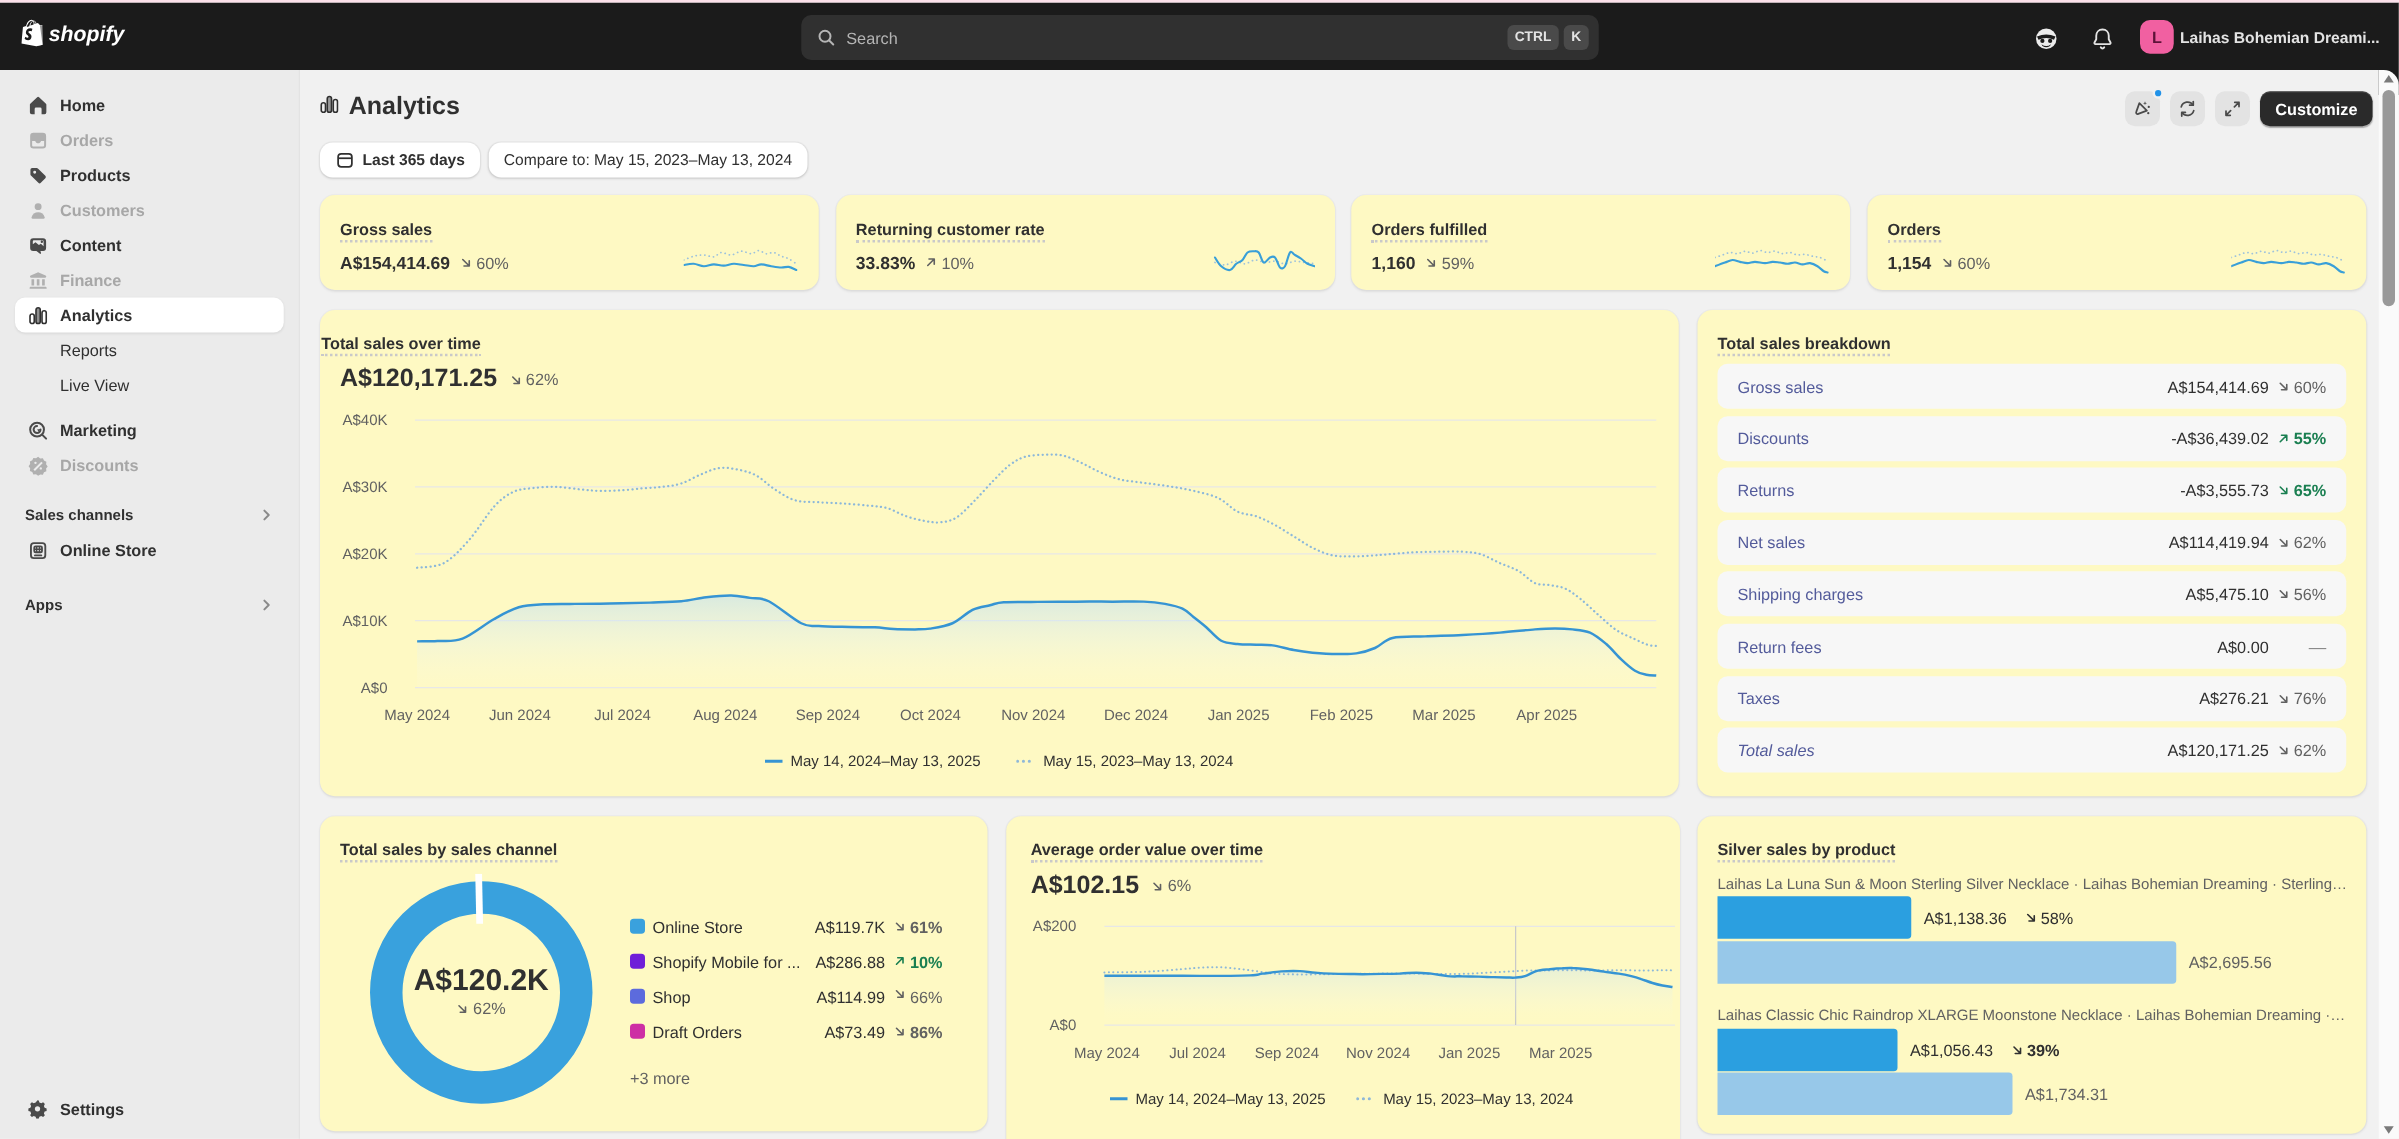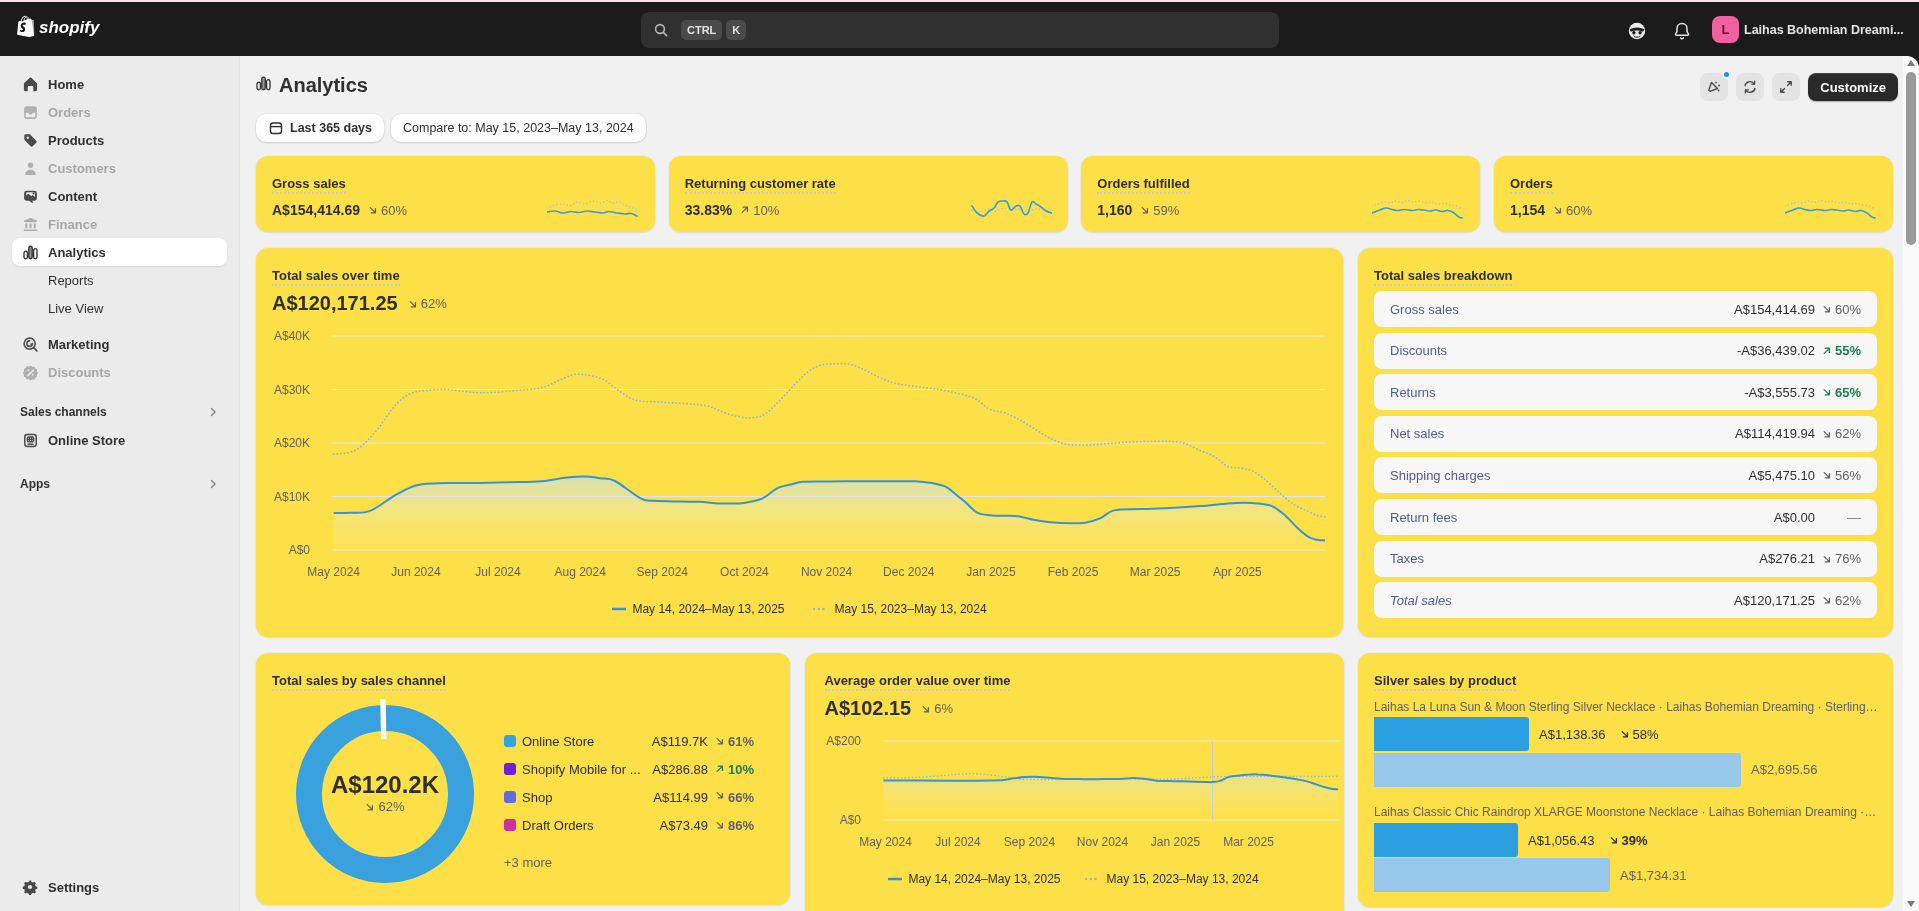--- a/index.html
+++ b/index.html
@@ -33,21 +33,21 @@
 .pagehead .ph-t { font-size:20px; font-weight:700; color:#303030; }
 .headbtns { position:absolute; right:5px; top:17px; display:flex; align-items:center; }
 .icbtn { width:28px; height:28px; border-radius:8px; background:#e3e3e3; display:flex; align-items:center; justify-content:center; margin-left:8px; position:relative; }
 .icbtn .dot { position:absolute; right:-3px; top:-3px; width:9px; height:9px; border-radius:50%; background:#2192e8; border:2px solid #f1f1f1; }
 .customize { margin-left:8px; height:28px; border-radius:8px; background:#2a2a2a; color:#fff; font-size:13px; font-weight:600; display:flex; align-items:center; padding:0 12px; box-shadow:inset 0 1px 0 rgba(255,255,255,.12), 0 1px 1px rgba(0,0,0,.3); }
 .pills { position:absolute; left:16px; top:58px; display:flex; }
 .pill { height:28px; background:#fff; border-radius:10px; box-shadow:0 1px 2px rgba(0,0,0,.12), 0 0 0 1px rgba(0,0,0,.03); display:flex; align-items:center; padding:0 12px; font-size:12.5px; color:#303030; margin-right:7px; }
 .pill b { font-weight:700; }
 .pill .cal { margin-right:6px; display:flex; }
 
-.card { position:absolute; background:#fde047; border-radius:12px; box-shadow:0 1px 2px rgba(0,0,0,.07), 0 0 0 1px rgba(0,0,0,.02); }
+.card { position:absolute; background:#fef9c3; border-radius:12px; box-shadow:0 1px 2px rgba(0,0,0,.07), 0 0 0 1px rgba(0,0,0,.02); }
 .ctitle { font-size:13px; font-weight:700; color:#303030; display:inline-block; border-bottom:2px dotted #c9c9c9; padding-bottom:1px; line-height:15px; }
 .kpi { height:76px; top:100px; }
 .kpi .ctitle { position:absolute; left:16px; top:20px; }
 .kpi .kval { position:absolute; left:16px; top:46px; font-size:14px; font-weight:700; color:#303030; display:flex; align-items:center; }
 .kdelta { font-size:13px; font-weight:400; color:#616161; margin-left:8px; display:inline-flex; align-items:center; }
 .spark { position:absolute; right:16px; top:36px; }
 .green { color:#1a7f51; font-weight:600; }
 .bigval { font-size:20px; font-weight:700; color:#303030; }
 </style>
 </head>
@@ -64,20 +64,21 @@
       <g fill="#ffffff" transform="translate(22,4)">
         <text x="0" y="14" font-family="Liberation Sans, sans-serif" font-size="17" font-weight="700" font-style="italic">shopify</text>
       </g>
     </svg>
   </div>
   <div class="searchwrap">
     <svg class="mag" width="16" height="16" viewBox="0 0 16 16" fill="none" stroke="#b5b5b5" stroke-width="1.6">
         <circle cx="7" cy="7" r="4.4"></circle>
         <line x1="10.4" y1="10.4" x2="13.6" y2="13.6" stroke-linecap="round"></line>
       </svg>
+    <span class="stext">Search</span>
     <span class="kbd">CTRL</span>
       <span class="kbd">K</span>
   </div>
   <div class="topicons">
     <svg width="20" height="20" viewBox="0 0 20 20" style="position:absolute;right:272px;top:17px;">
       <circle cx="10" cy="10" r="8.2" fill="#ececec"></circle>
       <path d="M2.6 8.2 q7.4 -3.4 14.8 0 l-1.2 2.6 q-6.2 -2.8 -12.4 0 z" fill="#1b1b1b"></path>
       <circle cx="6.9" cy="11.7" r="1.7" fill="#1b1b1b"></circle>
         <circle cx="13.1" cy="11.7" r="1.7" fill="#1b1b1b"></circle>
       <path d="M6.2 14.3 q3.8 3 7.6 0 l-.8 1.5 q-3 2 -6 0 z" fill="#1b1b1b"></path>
@@ -302,21 +303,21 @@
               <path d="M2.2 2.6 L7 7.4 M7.4 3.6 V7.8 H3.2" fill="none" stroke="#616161" stroke-width="1.3" stroke-linecap="round" stroke-linejoin="round"></path>
             </svg>60%</span></div>
   <svg class="spark" width="92" height="32" viewBox="0 0 92 32">
           <path d="M0.0,14.0 C1.0,13.7 4.0,12.7 6.0,12.0 C8.0,11.3 10.0,10.2 12.0,10.0 C14.0,9.8 16.0,11.2 18.0,11.0 C20.0,10.8 22.0,9.1 24.0,9.0 C26.0,8.9 28.0,10.6 30.0,10.5 C32.0,10.4 34.0,8.6 36.0,8.5 C38.0,8.4 40.0,9.9 42.0,10.0 C44.0,10.1 46.0,8.8 48.0,9.0 C50.0,9.2 52.0,10.8 54.0,11.0 C56.0,11.2 58.0,9.8 60.0,10.0 C62.0,10.2 64.0,11.8 66.0,12.0 C68.0,12.2 70.0,11.3 72.0,11.5 C74.0,11.7 76.0,12.6 78.0,13.0 C80.0,13.4 82.0,13.3 84.0,14.0 C86.0,14.7 89.0,16.5 90.0,17.0" fill="none" stroke="#9dc2dd" stroke-width="1.4" stroke-dasharray="0.1 3.4" stroke-linecap="round"></path>
           <path d="M0.0,21.0 C1.3,20.5 5.7,18.8 8.0,18.0 C10.3,17.2 12.0,16.1 14.0,16.0 C16.0,15.9 18.0,17.1 20.0,17.5 C22.0,17.9 24.0,18.5 26.0,18.5 C28.0,18.5 29.7,17.5 32.0,17.5 C34.3,17.5 37.7,18.5 40.0,18.5 C42.3,18.5 44.0,17.6 46.0,17.5 C48.0,17.4 50.0,17.8 52.0,18.0 C54.0,18.2 56.0,19.0 58.0,19.0 C60.0,19.0 62.0,17.9 64.0,18.0 C66.0,18.1 68.0,19.4 70.0,19.5 C72.0,19.6 74.0,18.2 76.0,18.5 C78.0,18.8 80.2,19.9 82.0,21.0 C83.8,22.1 85.7,24.2 87.0,25.0 C88.3,25.8 89.5,25.8 90.0,26.0" fill="none" stroke="#399fd8" stroke-width="1.7" stroke-linecap="round"></path>
         </svg>
 </div>
 </div>
   <div id="row2">
 <div class="card" style="left:16px; top:192px; width:1087px; height:389px;">
-  <div style="position:absolute;left:16px;top:18px;"><span class="ctitle">Total sales over time</span></div>
+  <div style="position:absolute;left:1px;top:18px;"><span class="ctitle">Total sales over time</span></div>
   <div style="position:absolute;left:16px;top:44px;display:flex;align-items:center;">
           <span class="bigval">A$120,171.25</span>
           <span class="kdelta" style="margin-left:10px;"><svg width="10" height="10" viewBox="0 0 10 10" style="margin-right:3px;">
               <path d="M2.2 2.6 L7 7.4 M7.4 3.6 V7.8 H3.2" fill="none" stroke="#616161" stroke-width="1.3" stroke-linecap="round" stroke-linejoin="round"></path>
             </svg>62%</span>
         </div>
   <svg width="1087" height="340" viewBox="0 0 1087 340" style="position:absolute;left:0;top:0;">
     <defs>
             <linearGradient id="fillg" x1="0" y1="0" x2="0" y2="1">
               <stop offset="0%" stop-color="#c0e0f2" stop-opacity="0.6"></stop>
@@ -462,21 +463,21 @@
             <span class="green" style="display:inline-flex;align-items:center;"><svg width="10" height="10" viewBox="0 0 10 10" style="margin-right:3px;">
                 <path d="M2.2 7.4 L7 2.6 M3.2 2.2 H7.4 V6.4" fill="none" stroke="#1a7f51" stroke-width="1.3" stroke-linecap="round" stroke-linejoin="round"></path>
               </svg>10%</span>
           </span>
     </div>
         <div style="position:absolute;left:248px;top:134px;width:250px;height:20px;display:flex;align-items:center;font-size:13px;">
       <span style="width:12px;height:12px;border-radius:3px;background:#5c6bdd;margin-right:6px;flex:0 0 auto;"></span>
       <span style="color:#303030;">Shop</span>
       <span style="margin-left:auto;color:#303030;">A$114.99</span>
       <span style="width:46px;display:inline-flex;justify-content:flex-end;">
-            <span style="color:#616161;display:inline-flex;align-items:flex-start;font-weight:700;"><svg width="10" height="10" viewBox="0 0 10 10" style="margin-right:3px;">
+            <span style="color:#616161;display:inline-flex;align-items:flex-start;font-weight:400;"><svg width="10" height="10" viewBox="0 0 10 10" style="margin-right:3px;">
                 <path d="M2.2 2.6 L7 7.4 M7.4 3.6 V7.8 H3.2" fill="none" stroke="#616161" stroke-width="1.3" stroke-linecap="round" stroke-linejoin="round"></path>
               </svg>66%</span>
           </span>
     </div>
         <div style="position:absolute;left:248px;top:162px;width:250px;height:20px;display:flex;align-items:center;font-size:13px;">
       <span style="width:12px;height:12px;border-radius:3px;background:#cd2fa4;margin-right:6px;flex:0 0 auto;"></span>
       <span style="color:#303030;">Draft Orders</span>
       <span style="margin-left:auto;color:#303030;">A$73.49</span>
       <span style="width:46px;display:inline-flex;justify-content:flex-end;">
             <span style="color:#616161;display:inline-flex;align-items:center;font-weight:600;"><svg width="10" height="10" viewBox="0 0 10 10" style="margin-right:3px;">

